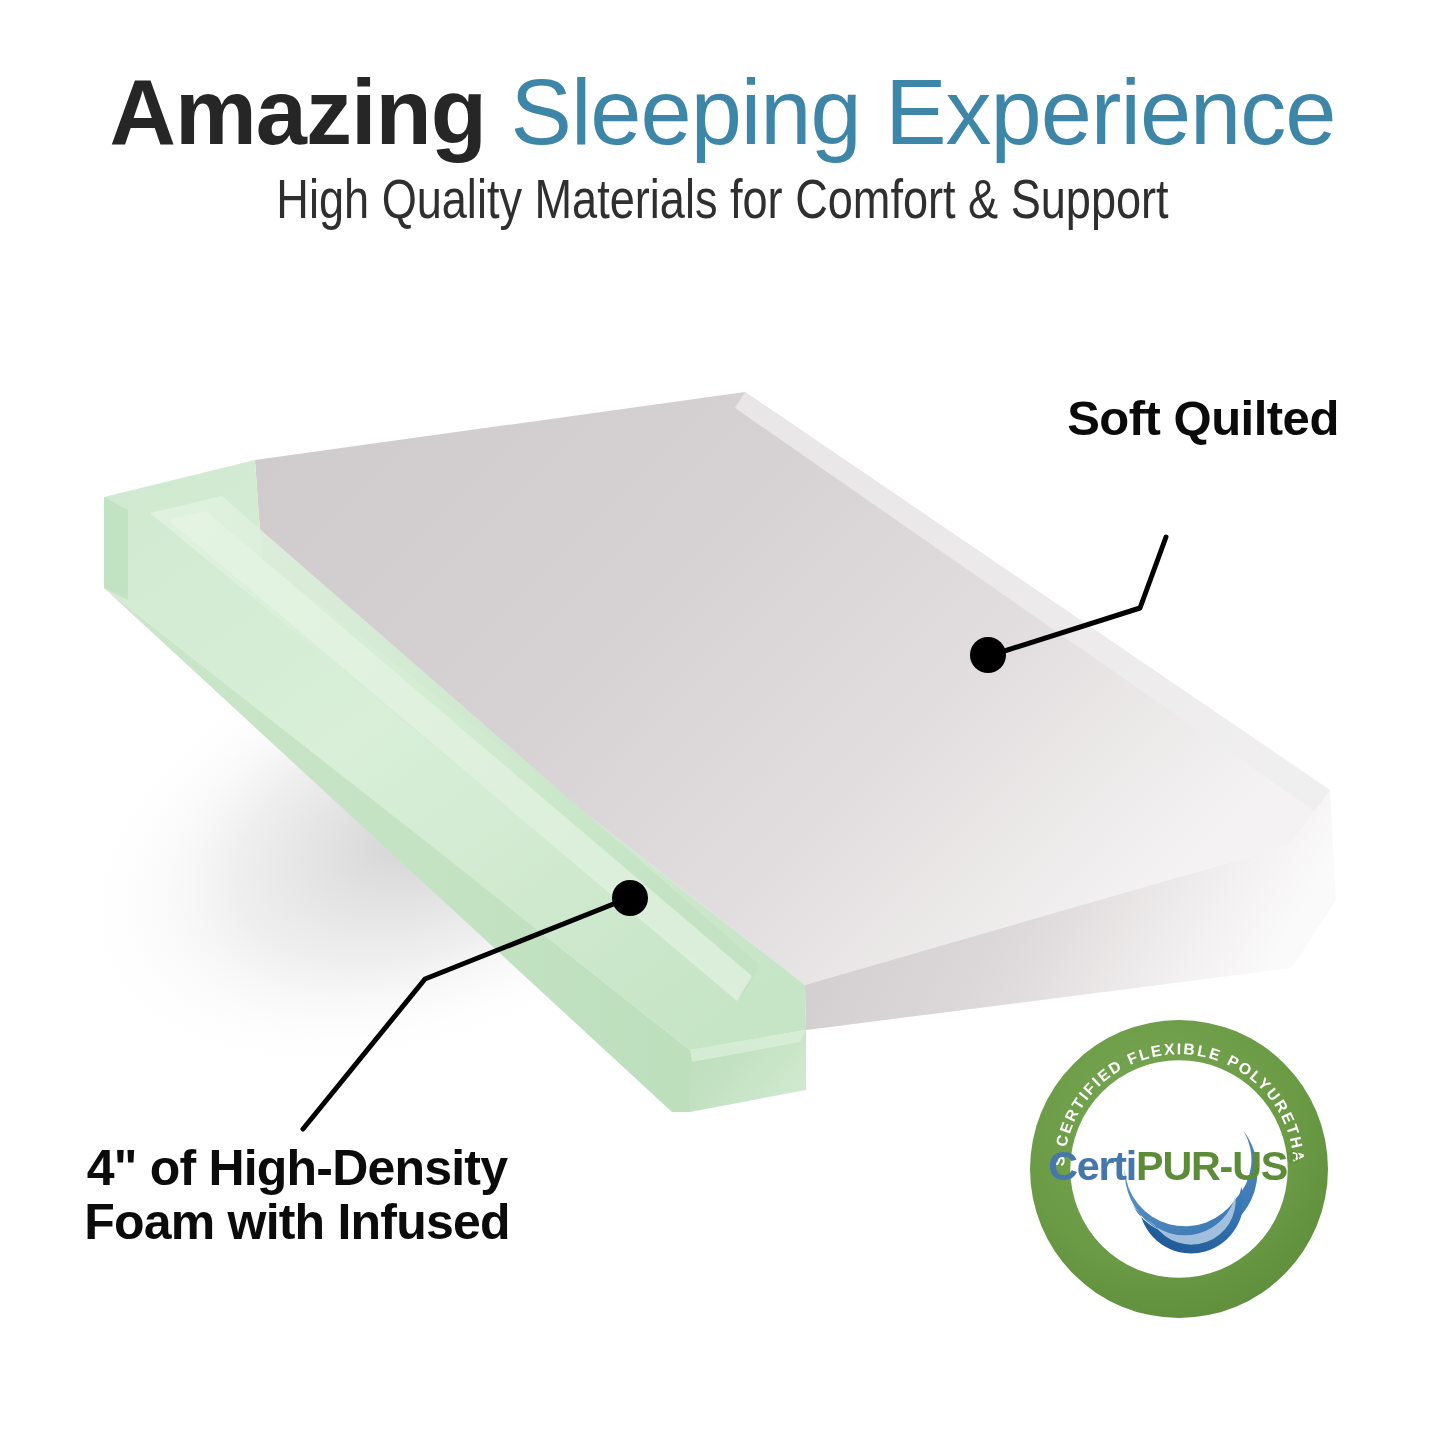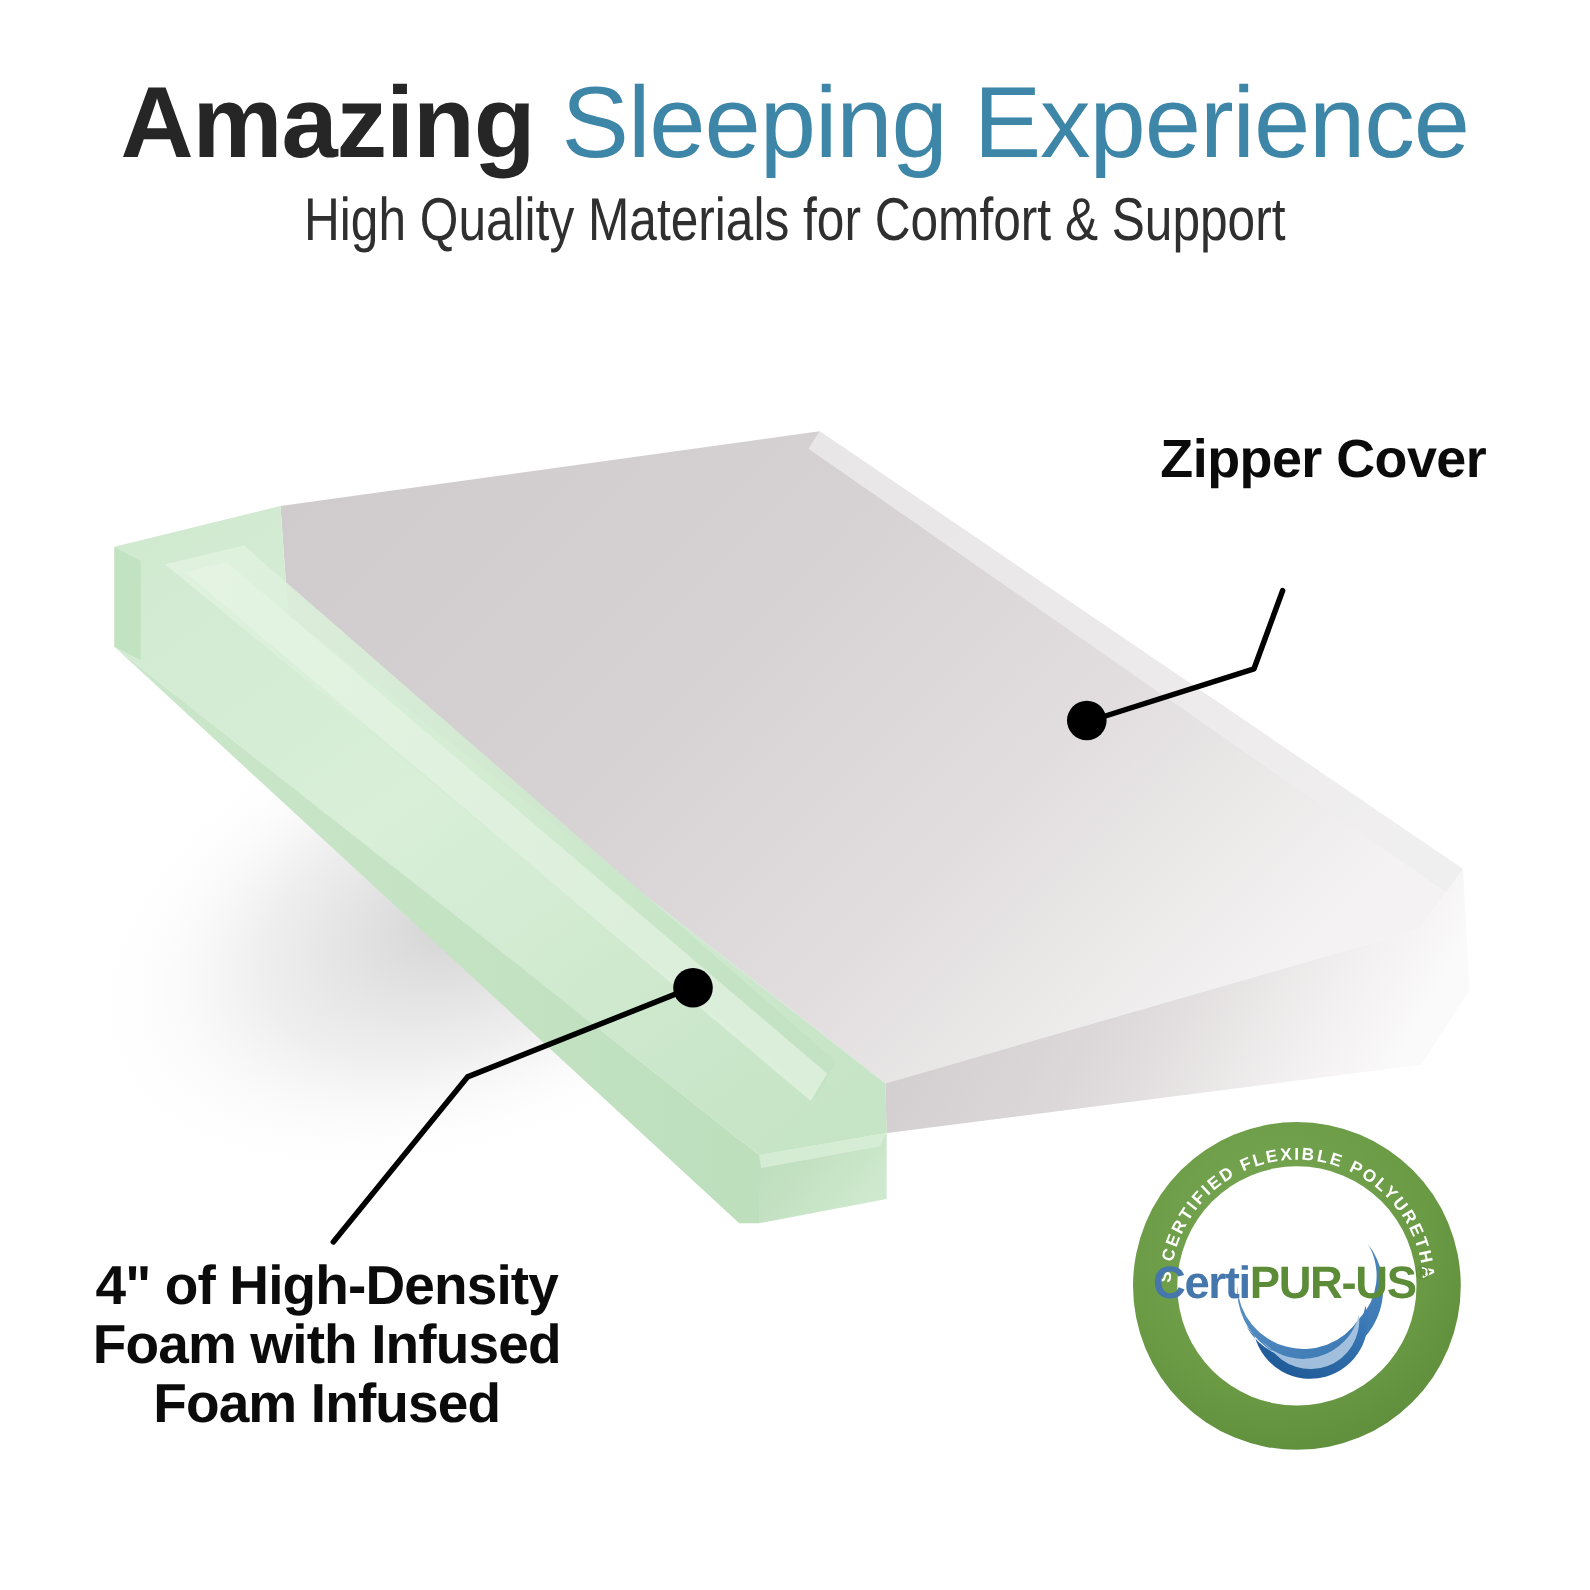--- a/index.html
+++ b/index.html
@@ -199,27 +199,26 @@
       <circle cx="988" cy="655" r="18" fill="#000000"></circle>
     </g>
 
     <g>
       <polyline points="626,899 425,979 303,1129" fill="none" stroke="#000000" stroke-width="5" stroke-linejoin="round" stroke-linecap="round"></polyline>
       <circle cx="630" cy="898" r="18" fill="#000000"></circle>
     </g>
   </svg>
 
   <div class="callout-label" id="label-cover">
-    <span class="ln">Zipper Cover</span>
+    <span class="ln">Soft Quilted</span>
   </div>
 
   <div class="callout-label" id="label-foam">
     <span class="ln">4" of High-Density</span>
     <span class="ln">Foam with Infused</span>
-    <span class="ln">Foam Infused</span>
   </div>
 
   <svg id="badge" viewBox="0 0 300 300">
     <defs>
       <path id="arcTop" d="M 36 150 A 114 114 0 0 1 264 150"></path>
       <path id="arcBottom" d="M 45 150 A 105 105 0 0 0 255 150"></path>
       <radialGradient id="badgeRing" cx="0.42" cy="0.34" r="0.78">
         <stop offset="0%" stop-color="#78a854"></stop>
         <stop offset="62%" stop-color="#6a9a44"></stop>
         <stop offset="100%" stop-color="#5c8a3a"></stop>

